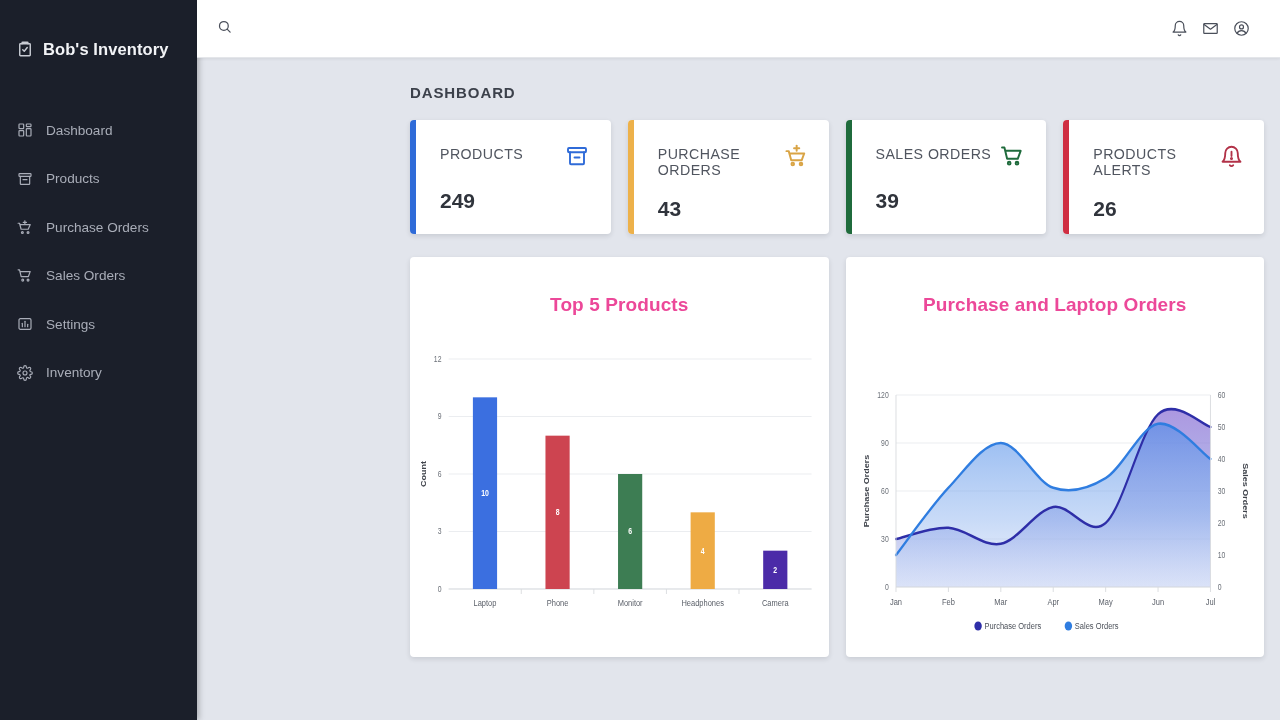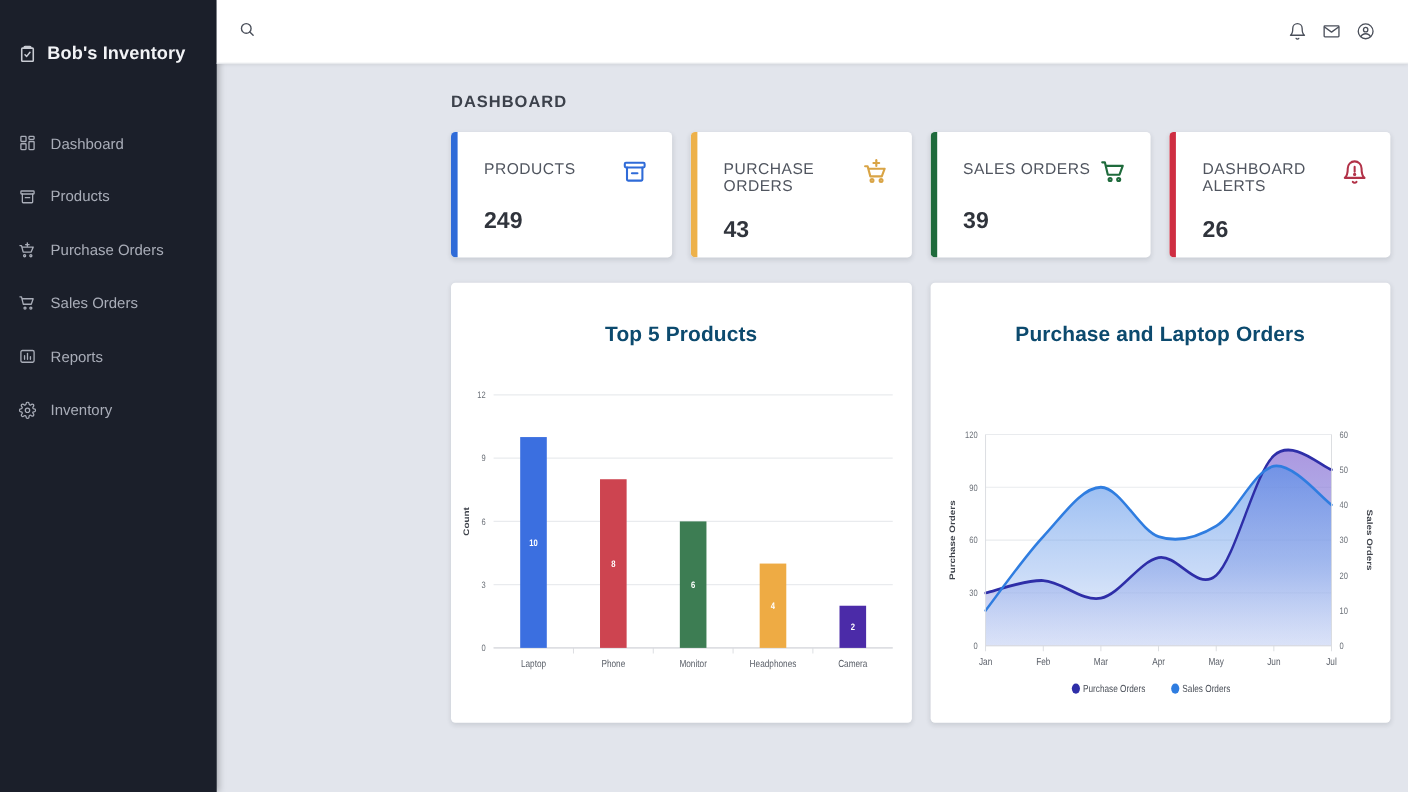--- a/index.html
+++ b/index.html
@@ -84,21 +84,21 @@
 
   
   .panels { display: flex; gap: 17px; padding: 23px 16px 0 213px; }
   .panel {
     flex: 1 1 0; height: 400px; background: #fff;
     border-radius: 4px; box-shadow: 0 2px 5px rgba(30,35,50,.13);
     position: relative;
   }
   .panel-title {
     text-align: center; font-size: 19px; font-weight: bold;
-    color: #0c4a6e; padding-top: 37px; letter-spacing: .1px;
+    color: #ec4899; padding-top: 37px; letter-spacing: .1px;
   }
   .chart-area { position: absolute; left: 0; top: 62px; right: 0; bottom: 0; }
   .chart-svg { display: block; width: 100%; height: 100%; }
 
   .axis-tick { font-size: 8.5px; fill: #6b7078; font-family: "Liberation Sans", sans-serif; }
   .axis-name { font-size: 9px; fill: #3f434b; font-weight: bold; font-family: "Liberation Sans", sans-serif; }
   .cat-label { font-size: 9.3px; fill: #5a5f68; font-family: "Liberation Sans", sans-serif; }
   .bar-value { font-size: 8.6px; font-weight: bold; fill: #ffffff; font-family: "Liberation Sans", sans-serif; }
   .legend-label { font-size: 9.3px; fill: #4b5059; font-family: "Liberation Sans", sans-serif; }
   .gridline { stroke: #e9ebee; stroke-width: 1; }
@@ -172,21 +172,21 @@
 
       <div class="nav-item">
         <span class="ic">
           <svg width="16" height="16" viewBox="0 0 24 24" fill="none" stroke="#a9adb8" stroke-width="1.8" stroke-linecap="round">
             <rect x="3" y="4" width="18" height="16" rx="2"></rect>
             <line x1="8" y1="16" x2="8" y2="11"></line>
               <line x1="12" y1="16" x2="12" y2="8"></line>
               <line x1="16" y1="16" x2="16" y2="12.5"></line>
           </svg>
         </span>
-        <span>Reports</span>
+        <span>Settings</span>
       </div>
 
       <div class="nav-item">
         <span class="ic">
           <svg width="16" height="16" viewBox="0 0 24 24" fill="none" stroke="#a9adb8" stroke-width="1.7" stroke-linecap="round" stroke-linejoin="round">
             <circle cx="12" cy="12" r="3"></circle>
             <path d="M19.4 14.5a1.6 1.6 0 0 0 .3 1.8l.1.1a2 2 0 1 1-2.8 2.8l-.1-.1a1.6 1.6 0 0 0-1.8-.3 1.6 1.6 0 0 0-1 1.5V21a2 2 0 0 1-4 0v-.2a1.6 1.6 0 0 0-1-1.5 1.6 1.6 0 0 0-1.8.3l-.1.1a2 2 0 1 1-2.8-2.8l.1-.1a1.6 1.6 0 0 0 .3-1.8 1.6 1.6 0 0 0-1.5-1H3a2 2 0 0 1 0-4h.2a1.6 1.6 0 0 0 1.5-1 1.6 1.6 0 0 0-.3-1.8l-.1-.1a2 2 0 1 1 2.8-2.8l.1.1a1.6 1.6 0 0 0 1.8.3h.1a1.6 1.6 0 0 0 1-1.5V3a2 2 0 0 1 4 0v.2a1.6 1.6 0 0 0 1 1.5 1.6 1.6 0 0 0 1.8-.3l.1-.1a2 2 0 1 1 2.8 2.8l-.1.1a1.6 1.6 0 0 0-.3 1.8v.1a1.6 1.6 0 0 0 1.5 1H21a2 2 0 0 1 0 4h-.2a1.6 1.6 0 0 0-1.5 1z"></path>
           </svg>
         </span>
         <span>Inventory</span>
@@ -284,21 +284,21 @@
               </span>
             </div>
             <div class="card-value">39</div>
           </div>
         </div>
 
         <div class="card">
           <div class="card-accent" style="background:#cf2e42"></div>
           <div class="card-body">
             <div class="card-row">
-              <span class="card-label">DASHBOARD ALERTS</span>
+              <span class="card-label">PRODUCTS ALERTS</span>
               <span class="card-icon">
                 <svg width="25" height="25" viewBox="0 0 24 24" fill="none" stroke="#b23248" stroke-width="1.8" stroke-linecap="round" stroke-linejoin="round">
                   <path d="M18 8.6a6 6 0 1 0-12 0c0 6.4-2.6 8.4-2.6 8.4h17.2S18 15 18 8.6"></path>
                   <path d="M13.6 20.4a2 2 0 0 1-3.2 0"></path>
                   <line x1="12" y1="7.4" x2="12" y2="11.6"></line>
                     <circle cx="12" cy="14" r=".55" fill="#b23248"></circle>
                 </svg>
               </span>
             </div>
             <div class="card-value">26</div>

